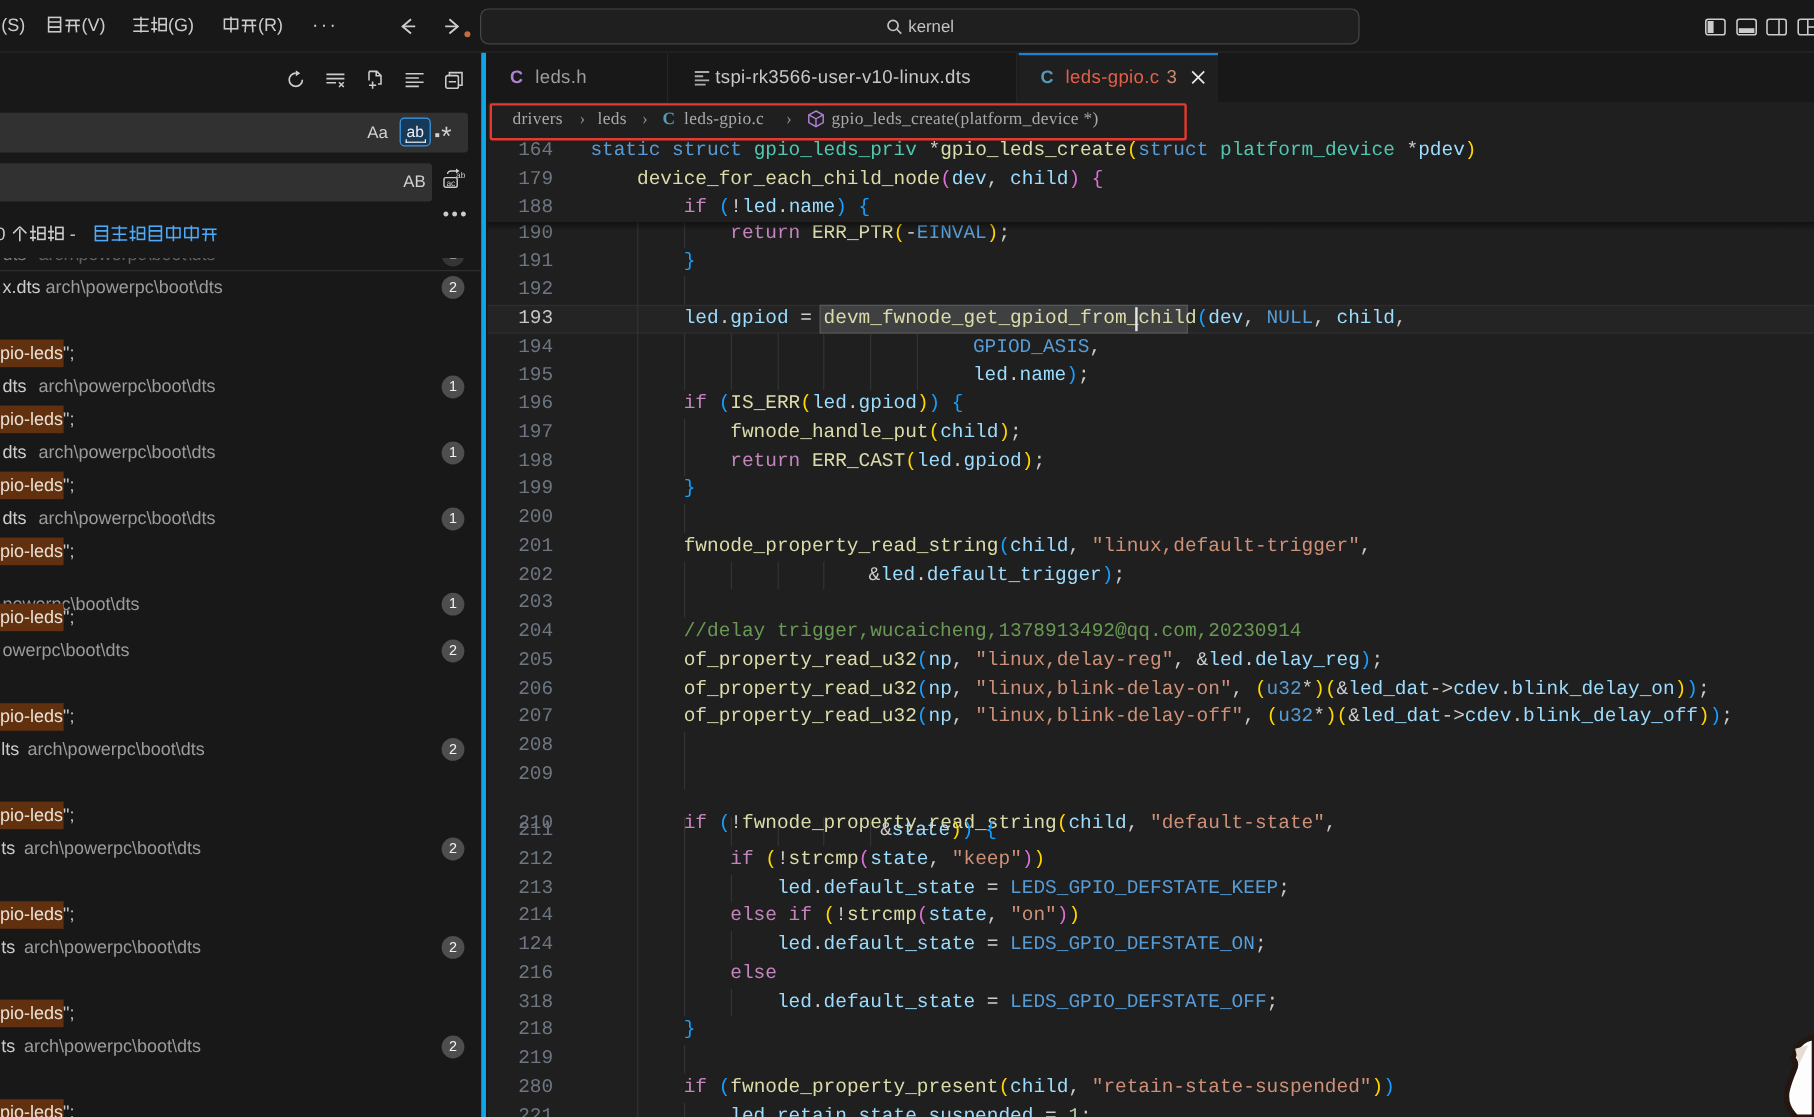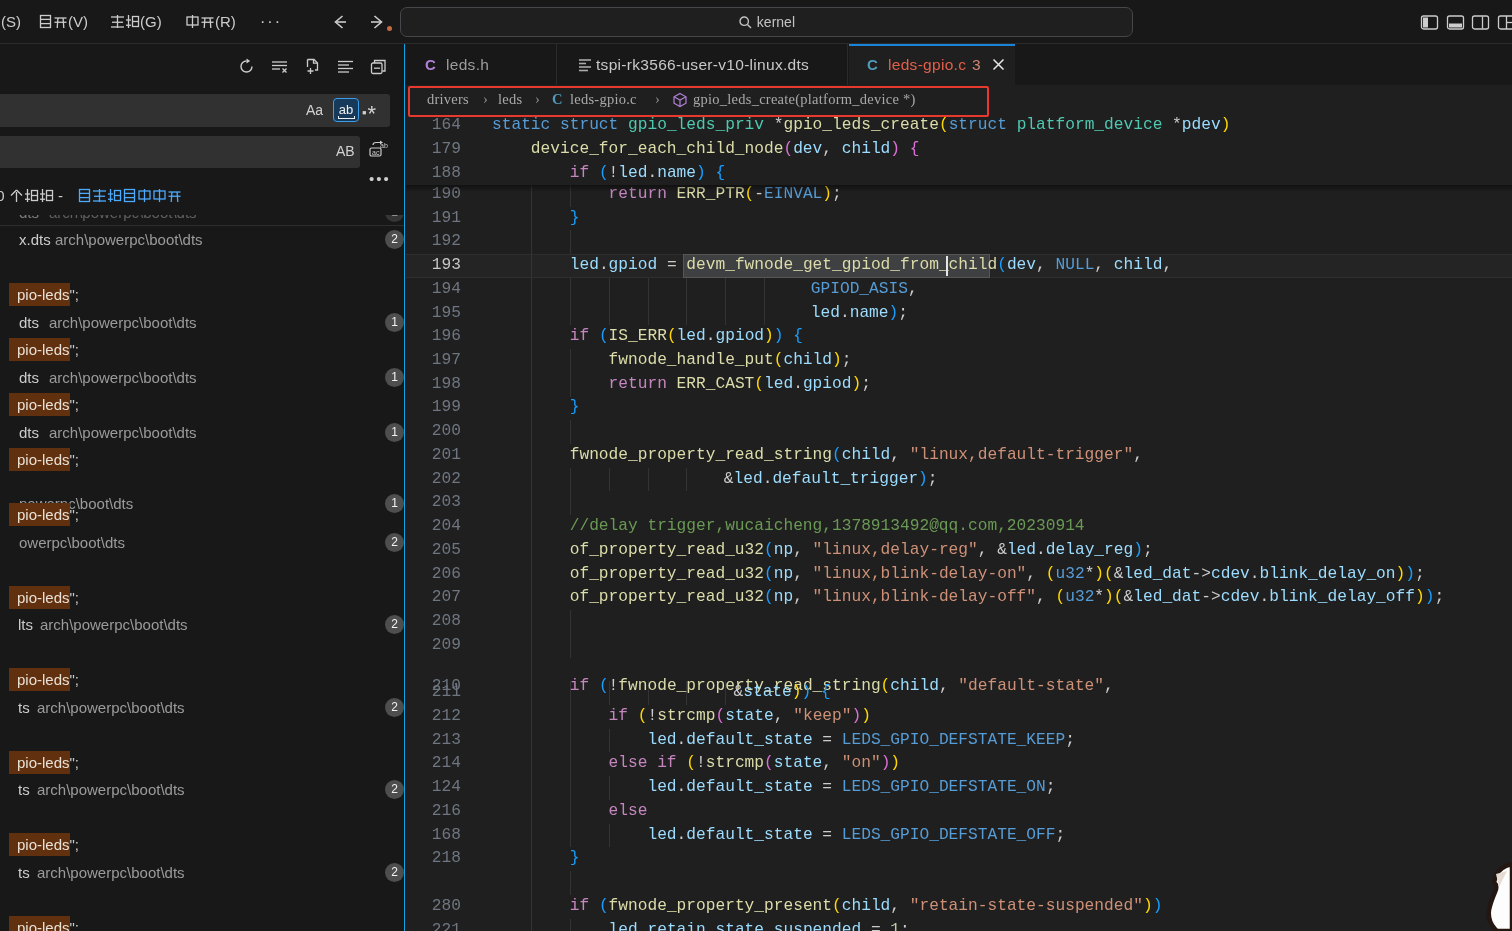--- a/index.html
+++ b/index.html
@@ -1,28 +1,28 @@
 <!DOCTYPE html>
 <html><head><meta charset="utf-8"><style>
 *{margin:0;padding:0;box-sizing:border-box}
 html,body{width:1512px;height:931px;overflow:hidden;background:#181818;
  font-family:"Liberation Sans",sans-serif;}
 .abs{position:absolute}
 #titlebar{position:absolute;left:0;top:0;width:1512px;height:44px;background:#181818;border-bottom:1px solid #2b2b2b}
 .menu{position:absolute;top:0;height:43px;line-height:43px;color:#cccccc;font-size:15px;white-space:nowrap}
 #cmdbox{position:absolute;left:400px;top:7px;width:733px;height:30px;background:#1f1f1f;border:1px solid #46464b;border-radius:7px;color:#c3c3c3;font-size:14px;text-align:center;line-height:28px}
 .ticon{position:absolute;top:13px}
-#sidebar{position:absolute;left:0;top:44px;width:405px;height:887px;background:#181818;border-right:1px solid #0ea5e9;overflow:hidden}
+#sidebar{position:absolute;left:0;top:44px;width:405px;height:887px;background:#181818;border-right:4px solid #0ea5e9;overflow:hidden}
 .sicon{position:absolute;top:58px}
 .inp{position:absolute;background:#313131;border-radius:3px}
 .inptxt{color:#d2d2d2;font-size:14px;position:absolute}
 #abbox{position:absolute;left:333px;top:99px;width:26px;height:24px;border:1.5px solid #3b9eea;background:#17395a;border-radius:4px;color:#eee;font-size:13px;text-align:center;line-height:21px}
 #results{position:absolute;left:-12px;top:143px;width:420px;height:18px;color:#cccccc;font-size:15px;white-space:nowrap}
 #list{position:absolute;left:0;top:171px;width:405px;height:716px;overflow:hidden}
-.row{position:absolute;left:17px;width:405px;height:27.5px;line-height:27.5px;font-size:15px;white-space:nowrap}
+.row{position:absolute;left:0;width:405px;height:27.5px;line-height:27.5px;font-size:15px;white-space:nowrap}
 .fname{color:#cccccc}.fpath{color:#9b9b9b}
 .badge{position:absolute;left:368px;top:4.2px;width:19px;height:19px;border-radius:10px;background:#4e4e4e;color:#f2f2f2;font-size:12px;text-align:center;line-height:19px}
 .hl{background:#61300f;color:#e9e1d5;padding:3px 0 3px 8px;margin-left:-8px}
 .hlafter{color:#c8c8c8}
 #ed{position:absolute;left:406px;top:44px;width:1106px;height:887px;background:#181818;overflow:hidden;font-family:"Liberation Mono",monospace}
 .tab{position:absolute;top:0;height:41px;background:#181818;border-right:1px solid #2b2b2b}
 .tablbl{position:absolute;top:0;height:41px;line-height:41px;font-size:15.5px;letter-spacing:0.3px;font-family:"Liberation Sans",sans-serif;white-space:nowrap}
 #codebg{position:absolute;left:0;top:41px;width:1106px;height:846px;background:#1f1f1f}
 .bcrumb{position:absolute;top:0;height:29px;line-height:29px;color:#a9a9a9;font-size:14.5px;letter-spacing:0.25px;font-family:Liberation Serif, serif;white-space:nowrap}
 .cl{position:absolute;left:0;width:1106px;height:24px;line-height:23.73px;font-size:16.2px}
@@ -418,26 +418,30 @@
     </div>
 <div class="cl" style="top:732.15px">
       <span class="ln">124</span>
       <span class="ct" style="left:86px"><span class="w">                </span><span class="v">led</span><span class="w">.</span><span class="v">default_state</span><span class="w"> = </span><span class="kw">LEDS_GPIO_DEFSTATE_ON</span><span class="w">;</span></span>
     </div>
 <div class="cl" style="top:755.88px">
       <span class="ln">216</span>
       <span class="ct" style="left:86px"><span class="w">            </span><span class="ctl">else</span></span>
     </div>
 <div class="cl" style="top:779.61px">
-      <span class="ln">168</span>
+      <span class="ln">318</span>
       <span class="ct" style="left:86px"><span class="w">                </span><span class="v">led</span><span class="w">.</span><span class="v">default_state</span><span class="w"> = </span><span class="kw">LEDS_GPIO_DEFSTATE_OFF</span><span class="w">;</span></span>
     </div>
 <div class="cl" style="top:803.34px">
       <span class="ln">218</span>
       <span class="ct" style="left:86px"><span class="w">        </span><span class="b3">}</span></span>
+    </div>
+<div class="cl" style="top:827.0699999999999px">
+      <span class="ln">219</span>
+      <span class="ct" style="left:86px"></span>
     </div>
 <div class="cl" style="top:850.8px">
       <span class="ln">280</span>
       <span class="ct" style="left:86px"><span class="w">        </span><span class="ctl">if</span><span class="w"> </span><span class="b3">(</span><span class="fn">fwnode_property_present</span><span class="b1">(</span><span class="v">child</span><span class="w">, </span><span class="str">"retain-state-suspended"</span><span class="b1">)</span><span class="b3">)</span></span>
     </div>
 <div class="cl" style="top:874.53px">
       <span class="ln">221</span>
       <span class="ct" style="left:86px"><span class="w">            </span><span class="v">led</span><span class="w">.</span><span class="v">retain_state_suspended</span><span class="w"> = </span><span class="num">1</span><span class="w">;</span></span>
     </div>
 <div class="abs" style="left:540px;top:212.09px;width:2px;height:20px;background:#e6e6e6"></div>

